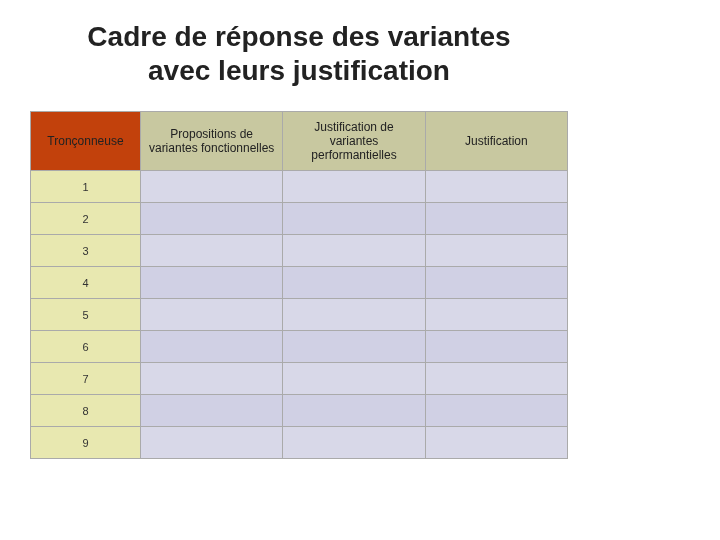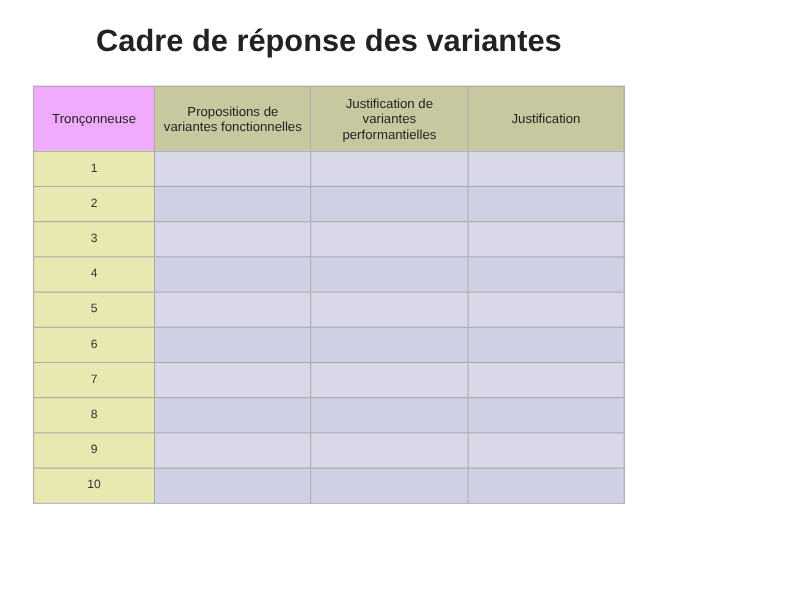--- a/index.html
+++ b/index.html
@@ -51,21 +51,21 @@
       padding: 8px 6px;
       font-size: 12px;
       font-weight: normal;
       text-align: center;
       vertical-align: middle;
       color: #222222;
     }
 
     
     thead tr th:first-child {
-      background-color: #f0abfc;
+      background-color: #c2410c;
       width: 110px;
       margin-left: 36px;
     }
 
     
     tbody tr td {
       border: 1px solid #aaaaaa;
       padding: 5px 6px;
       font-size: 11px;
       text-align: center;
@@ -88,20 +88,21 @@
     tbody tr:nth-child(even) td:not(:first-child) {
       background-color: #d0d0e4;
     }
   </style>
 </head>
 <body>
 
 <div class="page-container">
   <h1 class="page-title">
     <span>Cadre de réponse des variantes</span><br>
+    <span>avec leurs justification</span>
   </h1>
 
   <div class="table-wrapper">
     <table>
       <thead>
         <tr>
           <th>Tronçonneuse</th>
           <th>Propositions de variantes fonctionnelles</th>
           <th>Justification de variantes performantielles</th>
           <th>Justification</th>
@@ -155,22 +156,16 @@
             <td></td>
             <td></td>
             <td></td>
           </tr>
           <tr>
             <td>9</td>
             <td></td>
             <td></td>
             <td></td>
           </tr>
-          <tr>
-            <td>10</td>
-            <td></td>
-            <td></td>
-            <td></td>
-          </tr>
         </tbody>
     </table>
   </div>
 </div>
 
 </body></html>

